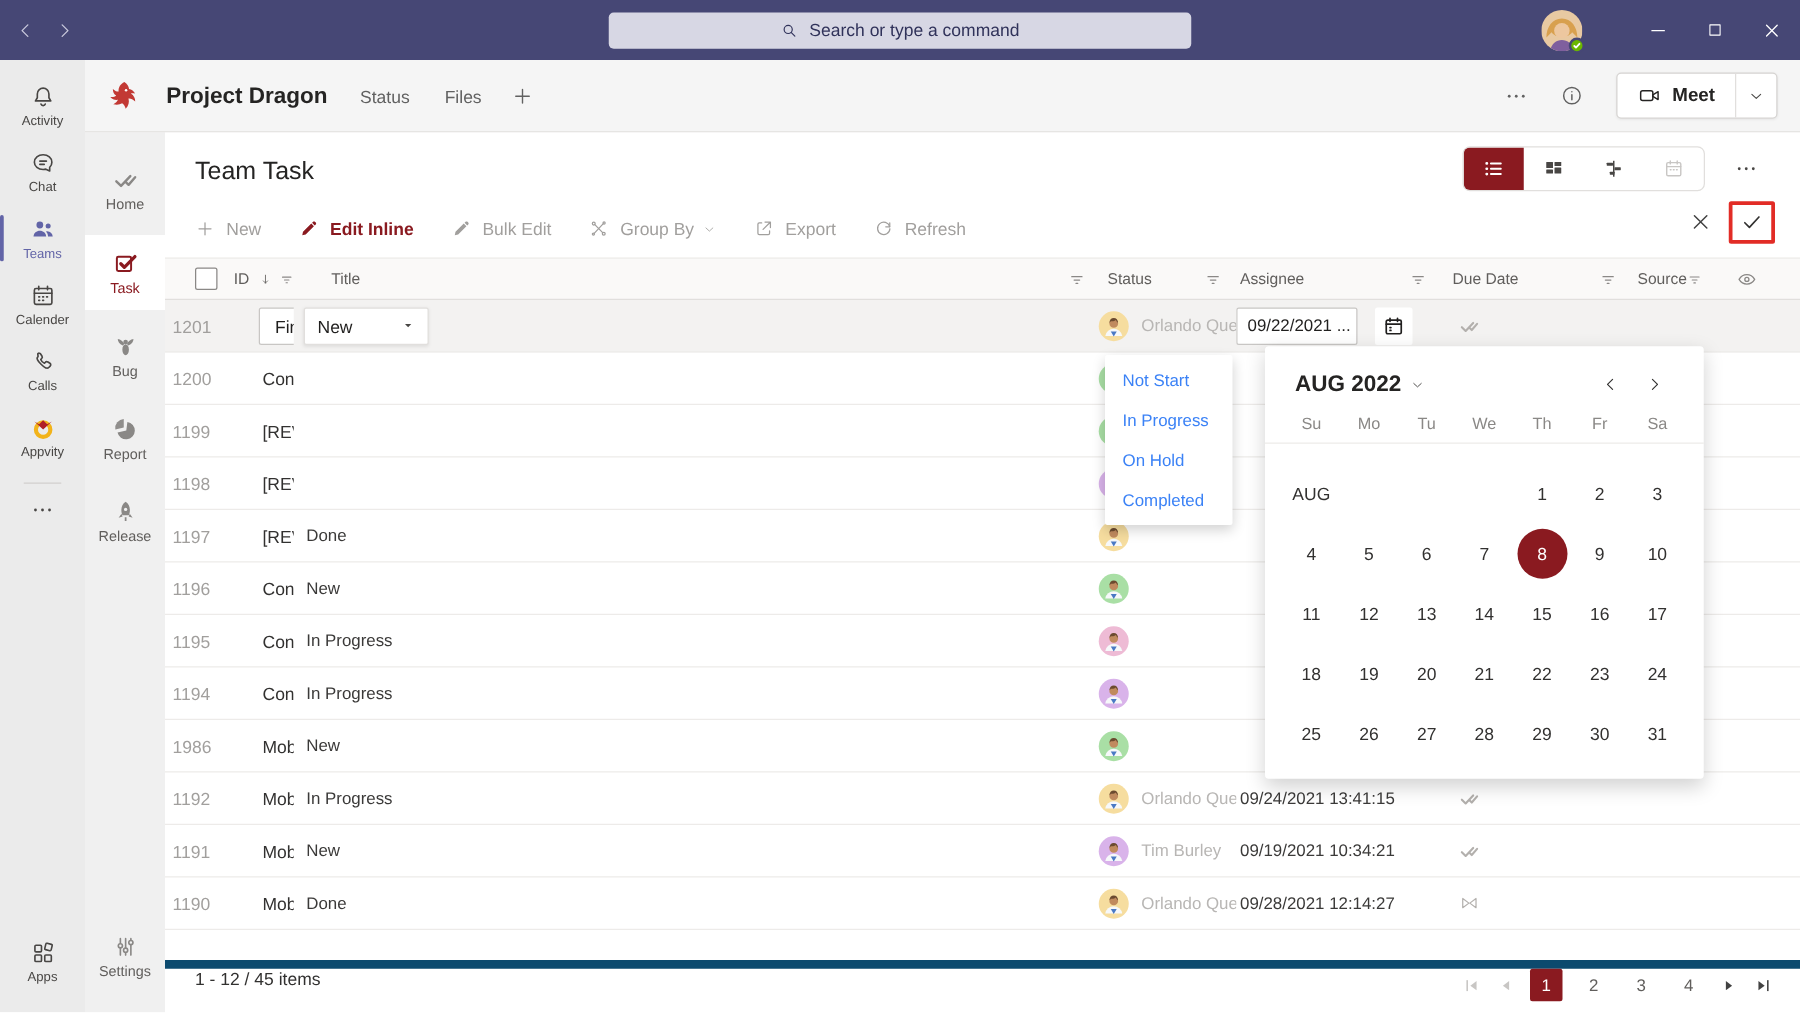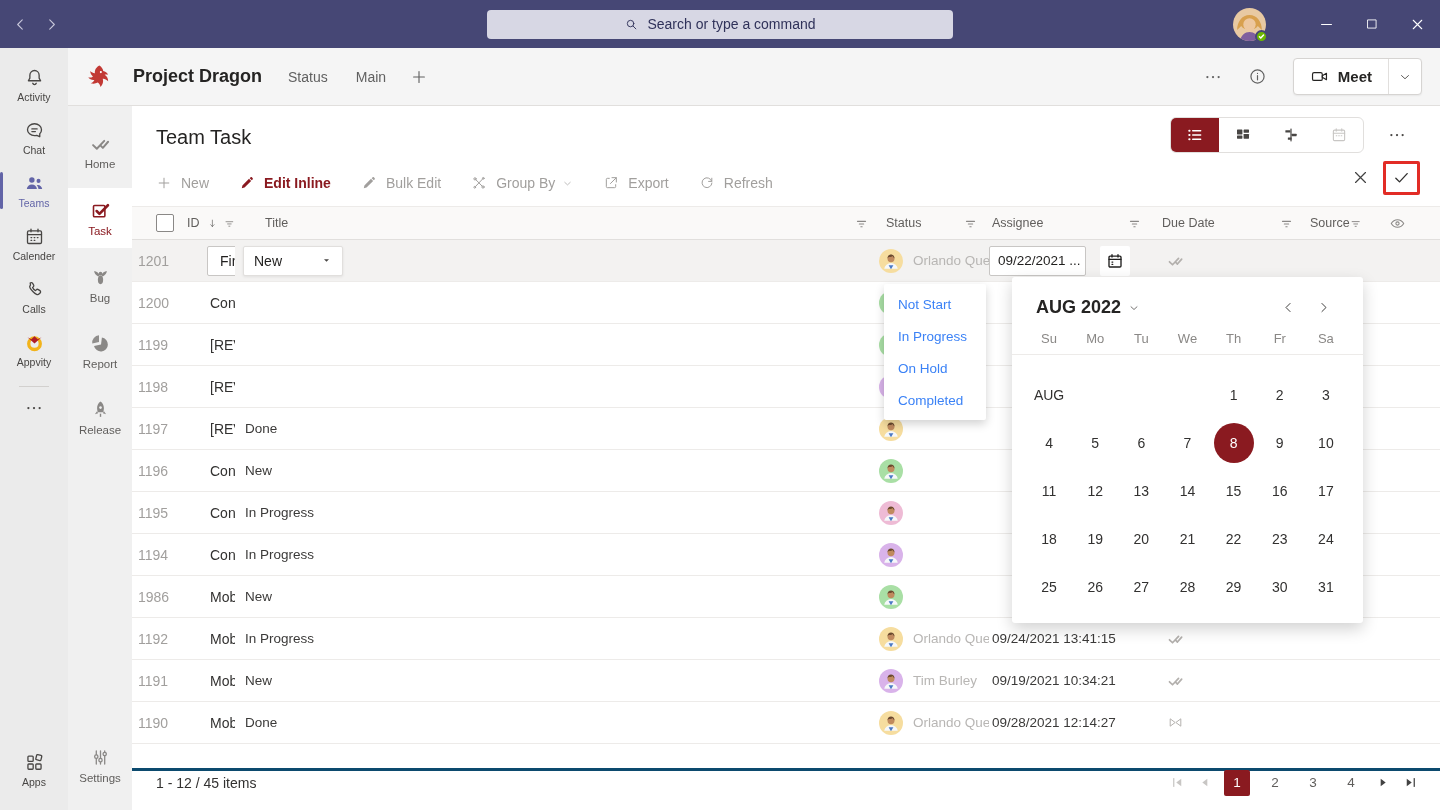--- a/index.html
+++ b/index.html
@@ -127,21 +127,21 @@
   .trow.editing { background:#f3f2f1; }
   .edit-input { background:#fff; border:1px solid #c8c6c4; border-radius:2px; height:30px; display:flex; align-items:center; padding:0 12px; font-size:14px; color:#201f1e; }
   .title-input { margin-left:27px; width:610px; }
   .select { background:#fff; border:1px solid #e1dfdd; box-shadow:0 1px 3px rgba(0,0,0,.08); border-radius:2px; height:30px; width:100px; margin-left:8px; display:flex; align-items:center; padding:0 10px; font-size:14px; color:#201f1e; cursor:pointer; }
   .select .caret-ic { margin-left:auto; width:11px; height:11px; color:#484644; }
   .due-input { width:97px; font-size:13.5px; padding:0 8px; }
   .cal-btn { width:30px; height:30px; background:#fff; border-radius:2px; margin-left:14px; display:flex; align-items:center; justify-content:center; color:#201f1e; cursor:pointer; }
   .cal-btn .i { width:18px; height:18px; }
 
   .table-spacer { height:24px; }
-  .tfooter { height:26px; border-top:3px solid #0c4a6e; display:flex; align-items:center; padding:0 24px; position:relative; }
+  .tfooter { height:26px; border-top:7px solid #0c4a6e; display:flex; align-items:flex-start; padding:0 24px; position:relative; }
   .summary { font-size:14px; color:#323130; }
   .pagination { position:absolute; right:22px; display:flex; align-items:center; gap:12px; }
   .pg-ic { width:15px; height:15px; color:#424242; cursor:pointer; }
   .pg-ic.disabled { color:#c8c6c4; cursor:default; }
   .pg-num { min-width:26px; height:26px; display:flex; align-items:center; justify-content:center; font-size:13.5px; color:#605e5c; cursor:pointer; border-radius:2px; }
   .pg-num.active { background:#8a1a20; color:#fff; }
 
   
   .status-dropdown { position:absolute; left:884px; top:284px; width:102px; background:#fff; border-radius:2px; box-shadow:0 4px 10px rgba(0,0,0,.18); padding:4px 0; z-index:50; }
   .sd-opt { height:32px; display:flex; align-items:center; padding-left:14px; font-size:13.5px; color:#3b82f6; cursor:pointer; }
@@ -309,21 +309,21 @@
       <div class="channel-header">
         <span class="team-logo i">
             <svg viewBox="0 0 24 24">
               <path fill="#c23934" d="M12 2.3c2.1 1.5 3.1 3.1 3.3 4.9 1.9.4 3.4 1.5 4.4 3.3-1.2-.3-2.2-.3-3.1 0 2.1 1.4 3.1 3.3 3.1 5.7-1.7-1.6-3.2-2.4-4.8-2.2.8 2.6.1 5.1-2 7.4-.4-1.9-1.2-3.2-2.5-4-1.6 1-3.7 1.3-6.3.7 1.7-.8 2.8-1.9 3.3-3.1-2.1.3-4.1-.4-5.4-2.1 1.8.2 3.2-.1 4.2-1-1.6-1-2.4-2.6-2.4-4.7 1.4 1.3 2.7 1.9 4.1 1.8-.3-2.8 1.4-5.5 4.1-6.7z"></path>
               <circle cx="13.2" cy="8.1" r=".9" fill="#fff"></circle>
             </svg>
           </span>
         <span class="team-name">Project Dragon</span>
         <div class="channel-tabs" id="channel-tabs">
             <span class="ctab">Status</span>
-            <span class="ctab">Main</span>
+            <span class="ctab">Files</span>
           </div>
         <span class="add-tab i">
             <svg viewBox="0 0 24 24" fill="none" stroke="currentColor" stroke-width="1.5" stroke-linecap="round" stroke-linejoin="round">
               <path d="M12 4.8v14.4M4.8 12h14.4"></path>
             </svg>
           </span>
         <div class="ch-right">
           <span class="ch-more i">
               <svg viewBox="0 0 24 24" fill="currentColor">
                 <circle cx="4.5" cy="12" r="1.5"></circle>

